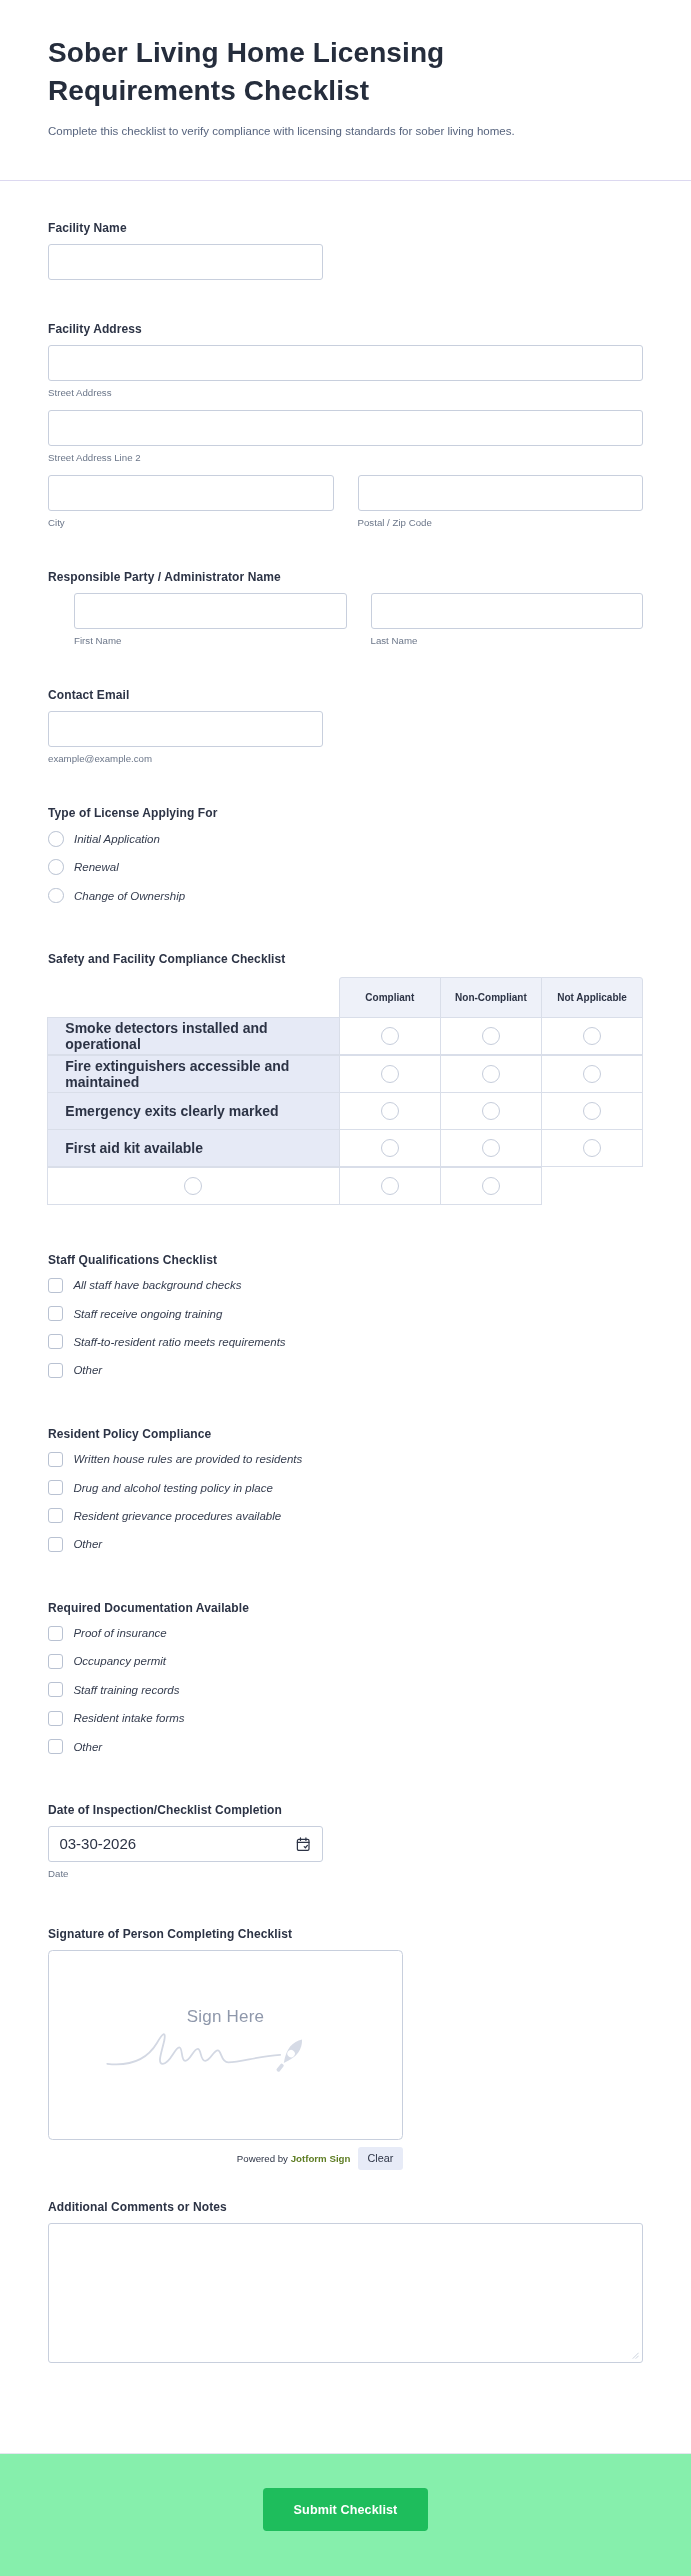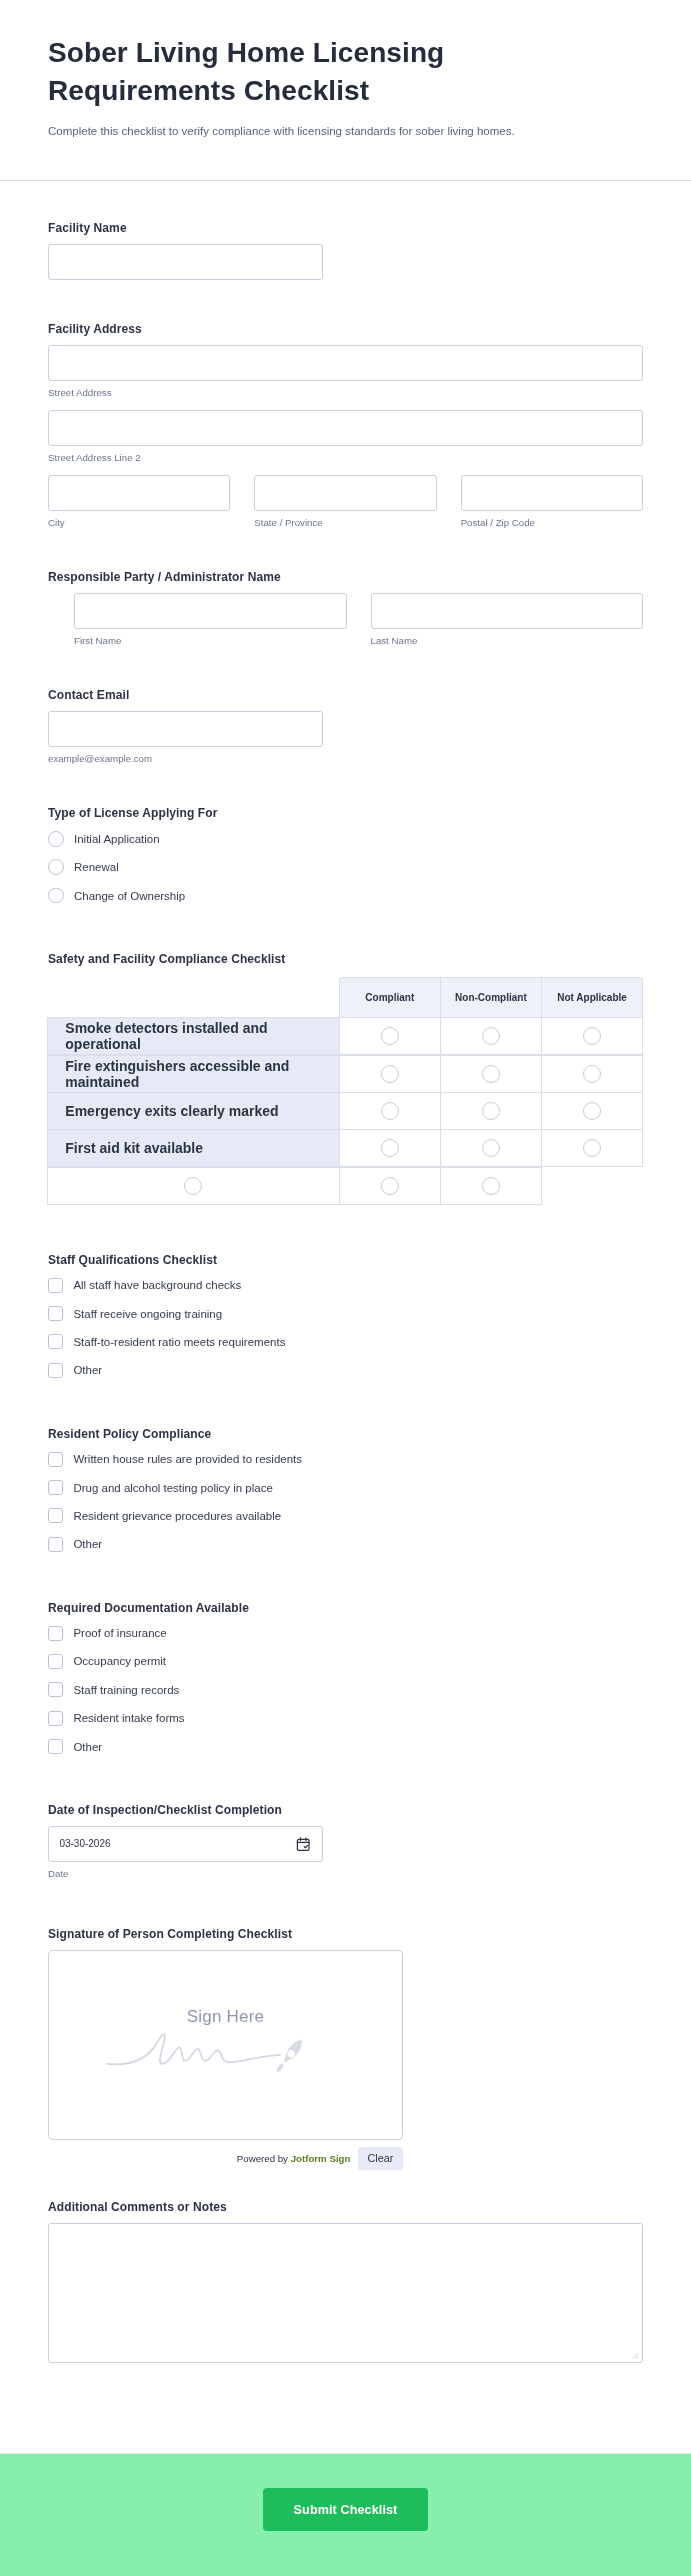--- a/index.html
+++ b/index.html
@@ -30,37 +30,37 @@
   .sub-label{font-size:9.7px;color:var(--gray);margin-top:6px;}
   .hint{font-size:9.7px;color:var(--gray);margin-top:6px;}
   .input{display:block;width:100%;height:36px;border:0.7px solid var(--border);border-radius:3px;background:#fff;margin-top:9px;font-family:"Liberation Sans",sans-serif;font-size:12px;color:var(--navy);padding:0 9px;}
   .w-half{width:275px;}
   .two-col{display:flex;gap:24px;padding-left:26px;}
   .two-col>div{flex:1;}
   .three-col{display:flex;gap:24px;margin-top:3px;}
   .three-col>div{flex:1;}
   
   .opt-group{margin-top:10.4px;}
-  .opt-row{display:flex;align-items:center;gap:10.4px;margin-bottom:12px;min-height:16.4px;}
+  .opt-row{display:flex;align-items:center;gap:10.4px;margin-bottom:12px;min-height:16.4px;font-style:italic;}
   .opt-row:last-child{margin-bottom:0;}
   .radio{width:15.6px;height:15.6px;border:0.7px solid #b9c2d2;border-radius:50%;background:#fff;flex:0 0 auto;cursor:pointer;}
   .checkbox{width:15px;height:15px;border:0.7px solid #b9c2d2;border-radius:3px;background:#fff;flex:0 0 auto;cursor:pointer;}
   .opt-label{font-size:11.5px;color:#343c4e;}
   
   .matrix{margin-top:12px;display:grid;grid-template-columns:49% 17% 17% 17%;}
   .matrix .cell{border:0.7px solid var(--tableBorder);margin-top:-0.7px;margin-left:-0.7px;display:flex;align-items:center;justify-content:center;min-height:38px;background:#fff;}
   .matrix .corner{border:none;background:transparent;}
   .matrix .hcell{background:var(--headerCell);min-height:41px;font-size:10px;font-weight:700;color:#2c3345;text-align:center;}
   .matrix .hcell.first{border-top-left-radius:3px;}
   .matrix .hcell.last{border-top-right-radius:3px;}
   .matrix .rlabel{background:var(--labelCell);justify-content:flex-start;padding:0 17px;font-size:14px;font-weight:700;color:#2c3345;}
   .mradio{width:18px;height:18px;border:0.7px solid #c6cddb;border-radius:50%;background:#fff;cursor:pointer;}
   
   .date-input{display:flex;align-items:center;justify-content:space-between;padding:0 10.4px;cursor:text;}
-  .date-value{font-size:10px;color:#2c3345;}
+  .date-value{font-size:15px;color:#2c3345;}
   .cal-btn{background:none;border:none;cursor:pointer;display:flex;align-items:center;padding:0;}
   
   .textarea{position:relative;margin-top:9px;}
   .textarea textarea{display:block;width:100%;height:140px;border:0.7px solid var(--border);border-radius:3px;resize:none;font-family:"Liberation Sans",sans-serif;font-size:11px;padding:7.4px 9px;color:var(--navy);}
   .resize-grip{position:absolute;right:3.7px;bottom:3.7px;width:7.4px;height:7.4px;cursor:nwse-resize;}
   
   .sig-pad{position:relative;width:355px;height:190px;border:0.7px solid var(--border);border-radius:4.5px;background:#fff;margin-top:9px;cursor:crosshair;}
   .sig-center{position:absolute;left:50%;top:50%;transform:translate(-50%,-58%);text-align:center;width:245px;}
   .sig-text{font-size:17px;color:var(--sigGray);letter-spacing:0.2px;}
   .sig-art{position:relative;margin-top:-6px;height:52px;}
@@ -93,24 +93,20 @@
     <div class="section">
       <div class="field-label">Facility Address</div>
       <input class="input" type="text" style="">
       <div class="sub-label">Street Address</div>
       <input class="input" type="text" style="margin-top: 12px;">
       <div class="sub-label">Street Address Line 2</div>
       <div class="three-col">
         <div>
           <input class="input" type="text" style="">
           <div class="sub-label">City</div>
-        </div>
-        <div>
-          <input class="input" type="text" style="">
-          <div class="sub-label">State / Province</div>
         </div>
         <div>
           <input class="input" type="text" style="">
           <div class="sub-label">Postal / Zip Code</div>
         </div>
       </div>
     </div>
 
     <div class="section">
       <div class="field-label">Responsible Party / Administrator Name</div>

